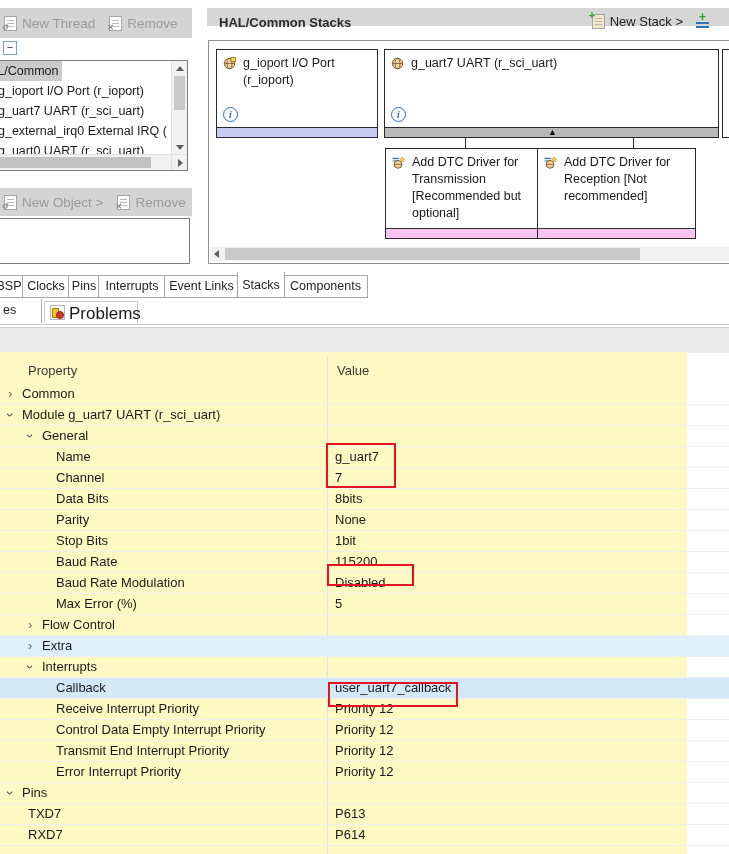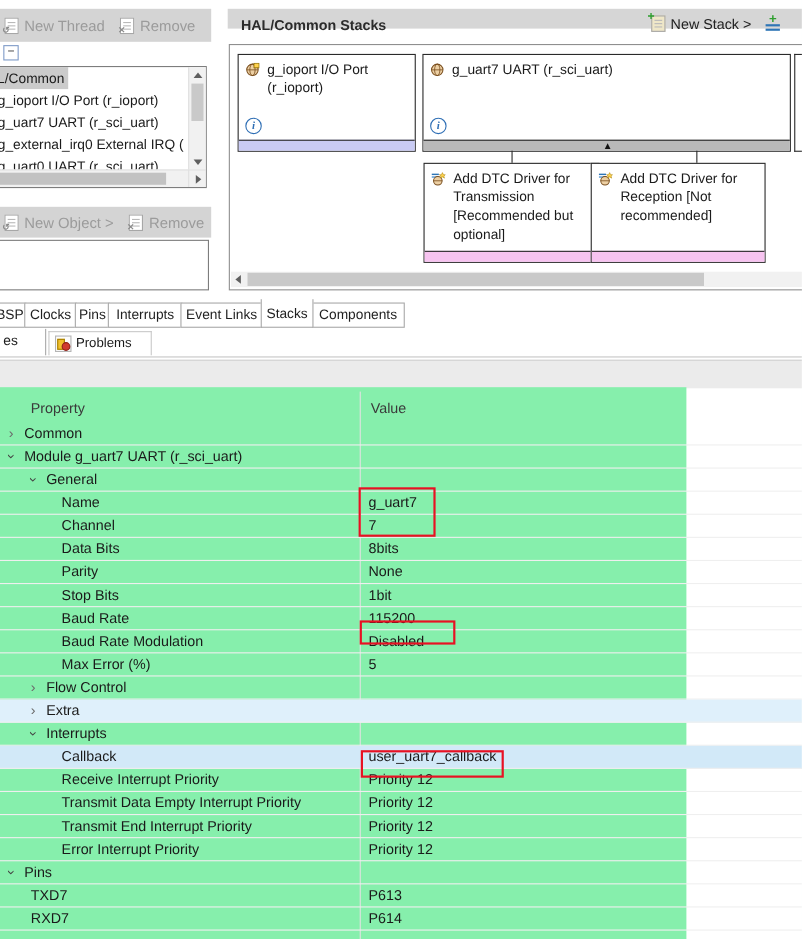--- a/index.html
+++ b/index.html
@@ -60,28 +60,28 @@
   .tab1:nth-of-type(2){left:22px;width:46px}
   .tab1:nth-of-type(3){left:68px;width:30px}
   .tab1:nth-of-type(4){left:98px;width:66px}
   .tab1:nth-of-type(5){left:164px;width:73px}
   .tab1:nth-of-type(6){left:237px;width:46px}
   .tab1:nth-of-type(7){left:283px;width:83px}
   #tabs2{position:absolute;left:0;top:299px;width:729px;height:25px;border-bottom:1px solid #c6c6c6;}
   #tab-es{position:absolute;left:-30px;top:0;width:71px;height:24px;border-right:1px solid #a8a8a8;background:#fff;}
   #tab-es span{position:absolute;left:33px;top:4px;font-size:12.5px;}
   #tab-problems{position:absolute;left:44px;top:2px;width:92px;height:21px;background:#fff;border:1px solid #c9c9c9;border-bottom:none;}
-  #tab-problems .lbl{position:absolute;left:24px;top:2px;font-size:12px;}
+  #tab-problems .lbl{position:absolute;left:24px;top:2px;font-size:17px;}
   .problems-ico{position:absolute;left:5px;top:3px;width:13px;height:13px;background:#fdfdfd;border:1px solid #b5b5b5;}
   .problems-ico .y{position:absolute;left:1px;top:2px;width:5px;height:8px;background:#f2c12e;border:1px solid #a77f00;}
   .problems-ico .r{position:absolute;right:0px;bottom:0px;width:6px;height:6px;border-radius:50%;background:#d03a2f;border:1px solid #8f1f16;}
   
   #view-title{position:absolute;left:0;top:327px;width:729px;height:25px;background:#ebebeb;border-top:1px solid #d2d2d2;}
   #view-title span{position:absolute;left:2px;top:4px;font-size:13.5px;font-weight:bold;color:#222;margin-top:42px;}
-  #prop-table{position:absolute;left:0;top:352px;width:624px;height:502px;background:#86efac;}
+  #prop-table{position:absolute;left:0;top:352px;width:687px;height:502px;background:#fef9c3;}
   #col-divider{position:absolute;left:327px;top:4px;bottom:0;width:1px;background:#e2e2e2;}
   #prop-header{position:absolute;left:0;top:4px;width:729px;height:28px;font-size:13px;color:#3a3a3a;}
   #prop-header .ph1{position:absolute;left:28px;top:7px;}
   #prop-header .ph2{position:absolute;left:337px;top:7px;}
   #prop-rows{position:absolute;left:0;top:32px;width:729px;}
   .prow{position:relative;height:20px;line-height:20px;font-size:13px;border-bottom:1px solid #efefef;}
   .prow.hl-light{background:#dff0fb;}
   .prow.hl-strong{background:#d2e9f8;}
   .plabel{position:absolute;white-space:nowrap;}
   .pvalue{position:absolute;left:335px;white-space:nowrap;}
@@ -346,21 +346,21 @@
         </div>
         <div class="prow hl-strong">
           <span class="plabel" style="left: 56px;">Callback</span>
           <span class="pvalue">user_uart7_callback</span>
         </div>
         <div class="prow">
           <span class="plabel" style="left: 56px;">Receive Interrupt Priority</span>
           <span class="pvalue">Priority 12</span>
         </div>
         <div class="prow">
-          <span class="plabel" style="left: 56px;">Transmit Data Empty Interrupt Priority</span>
+          <span class="plabel" style="left: 56px;">Control Data Empty Interrupt Priority</span>
           <span class="pvalue">Priority 12</span>
         </div>
         <div class="prow">
           <span class="plabel" style="left: 56px;">Transmit End Interrupt Priority</span>
           <span class="pvalue">Priority 12</span>
         </div>
         <div class="prow">
           <span class="plabel" style="left: 56px;">Error Interrupt Priority</span>
           <span class="pvalue">Priority 12</span>
         </div>

